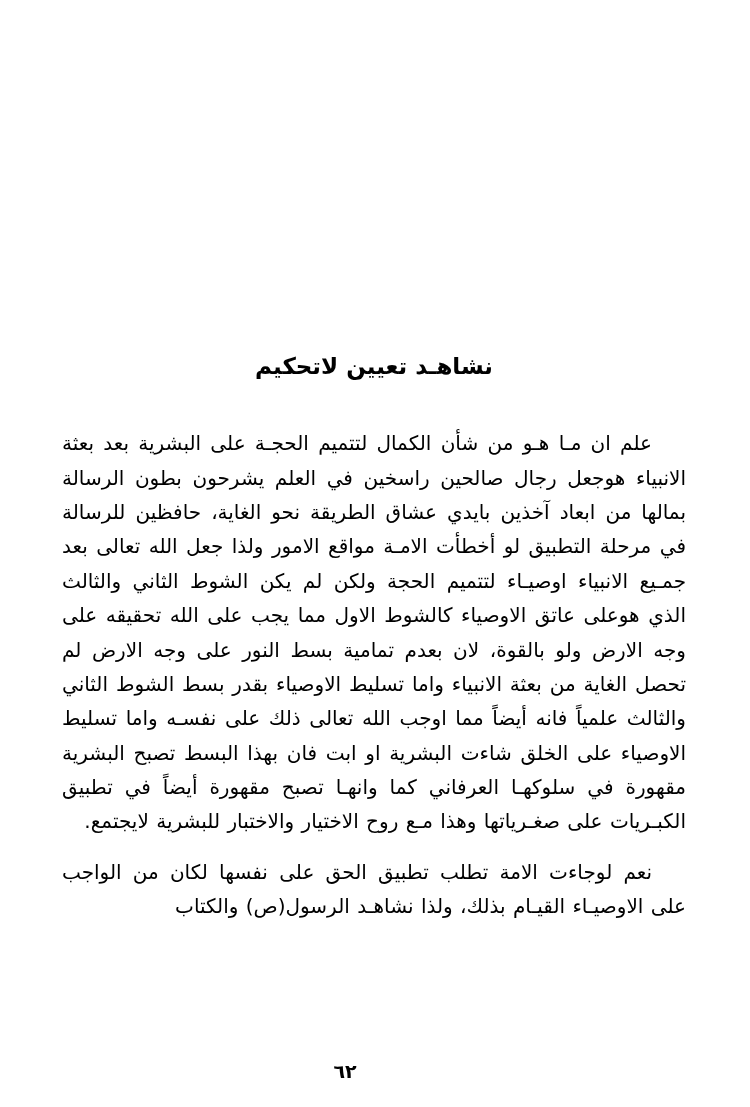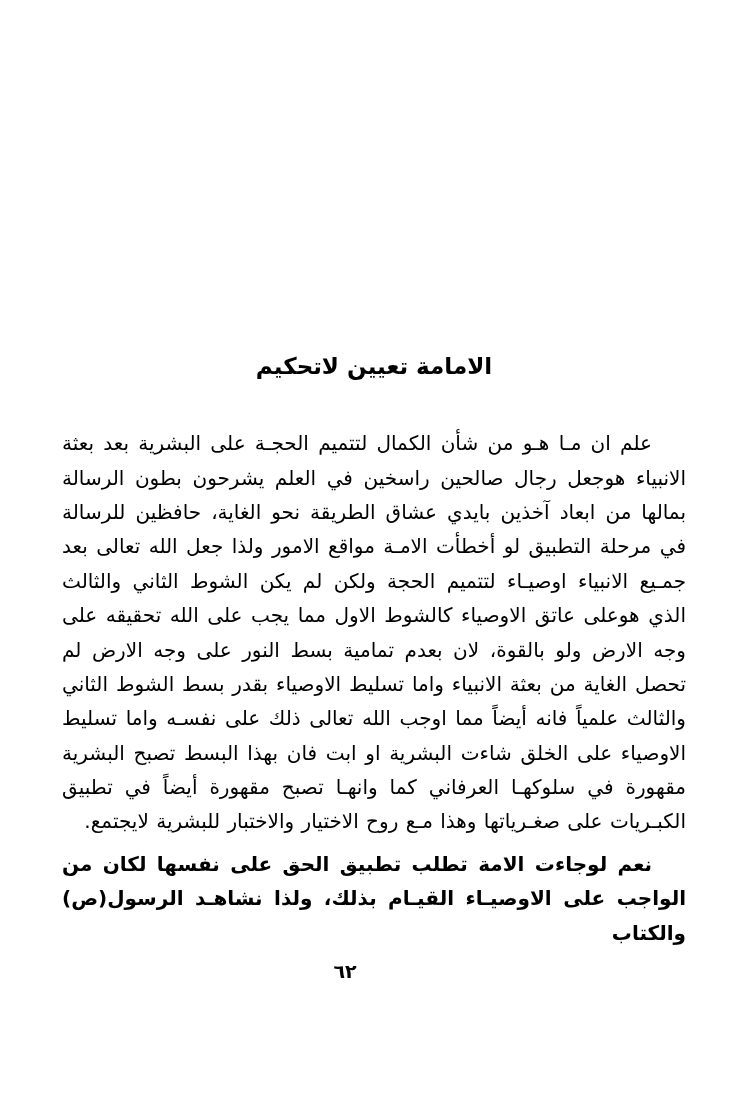--- a/index.html
+++ b/index.html
@@ -41,46 +41,45 @@
   .para {
     font-size: 20px;
     line-height: 1.72;
     text-align: justify;
     text-align-last: right;
     margin: 0;
     color: #000;
     word-spacing: 1px;
   }
   .para + .para {
-    margin-top: 8px;
-    font-weight: bold;
+    margin-top: 16px;
   }
   .para .indent {
     display: inline-block;
     width: 34px;
   }
   .page-number {
     position: absolute;
-    top: 960px;
+    top: 1060px;
     left: 0;
     width: 690px;
     text-align: center;
     font-size: 19px;
     font-weight: bold;
     color: #000;
   }
 </style>
 </head>
 <body>
 
 <div class="page">
 
   <div class="content">
 
-    <h1 class="doc-title">الامامة تعيين لاتحكيم</h1>
+    <h1 class="doc-title">نشاهـد تعيين لاتحكيم</h1>
 
     <p class="para"><span class="indent"></span><span>علم ان مـا هـو من شأن الكمال لتتميم الحجـة على البشرية بعد بعثة الانبياء هوجعل رجال صالحين راسخين في العلم يشرحون بطون الرسالة بمالها من ابعاد آخذين بايدي عشاق الطريقة نحو الغاية، حافظين للرسالة في مرحلة التطبيق لو أخطأت الامـة مواقع الامور ولذا جعل الله تعالى بعد جمـيع الانبياء اوصيـاء لتتميم الحجة ولكن لم يكن الشوط الثاني والثالث الذي هوعلى عاتق الاوصياء كالشوط الاول مما يجب على الله تحقيقه على وجه الارض ولو بالقوة، لان بعدم تمامية بسط النور على وجه الارض لم تحصل الغاية من بعثة الانبياء واما تسليط الاوصياء بقدر بسط الشوط الثاني والثالث علمياً فانه أيضاً مما اوجب الله تعالى ذلك على نفسـه واما تسليط الاوصياء على الخلق شاءت البشرية او ابت فان بهذا البسط تصبح البشرية مقهورة في سلوكهـا العرفاني كما وانهـا تصبح مقهورة أيضاً في تطبيق الكبـريات على صغـرياتها وهذا مـع روح الاختيار والاختبار للبشرية لايجتمع.</span></p>
 
     <p class="para"><span class="indent"></span><span>نعم لوجاءت الامة تطلب تطبيق الحق على نفسها لكان من الواجب على الاوصيـاء القيـام بذلك، ولذا نشاهـد الرسول(ص) والكتاب</span></p>
 
   </div>
 
   <div class="page-number">٦٢</div>
 
 </div>

